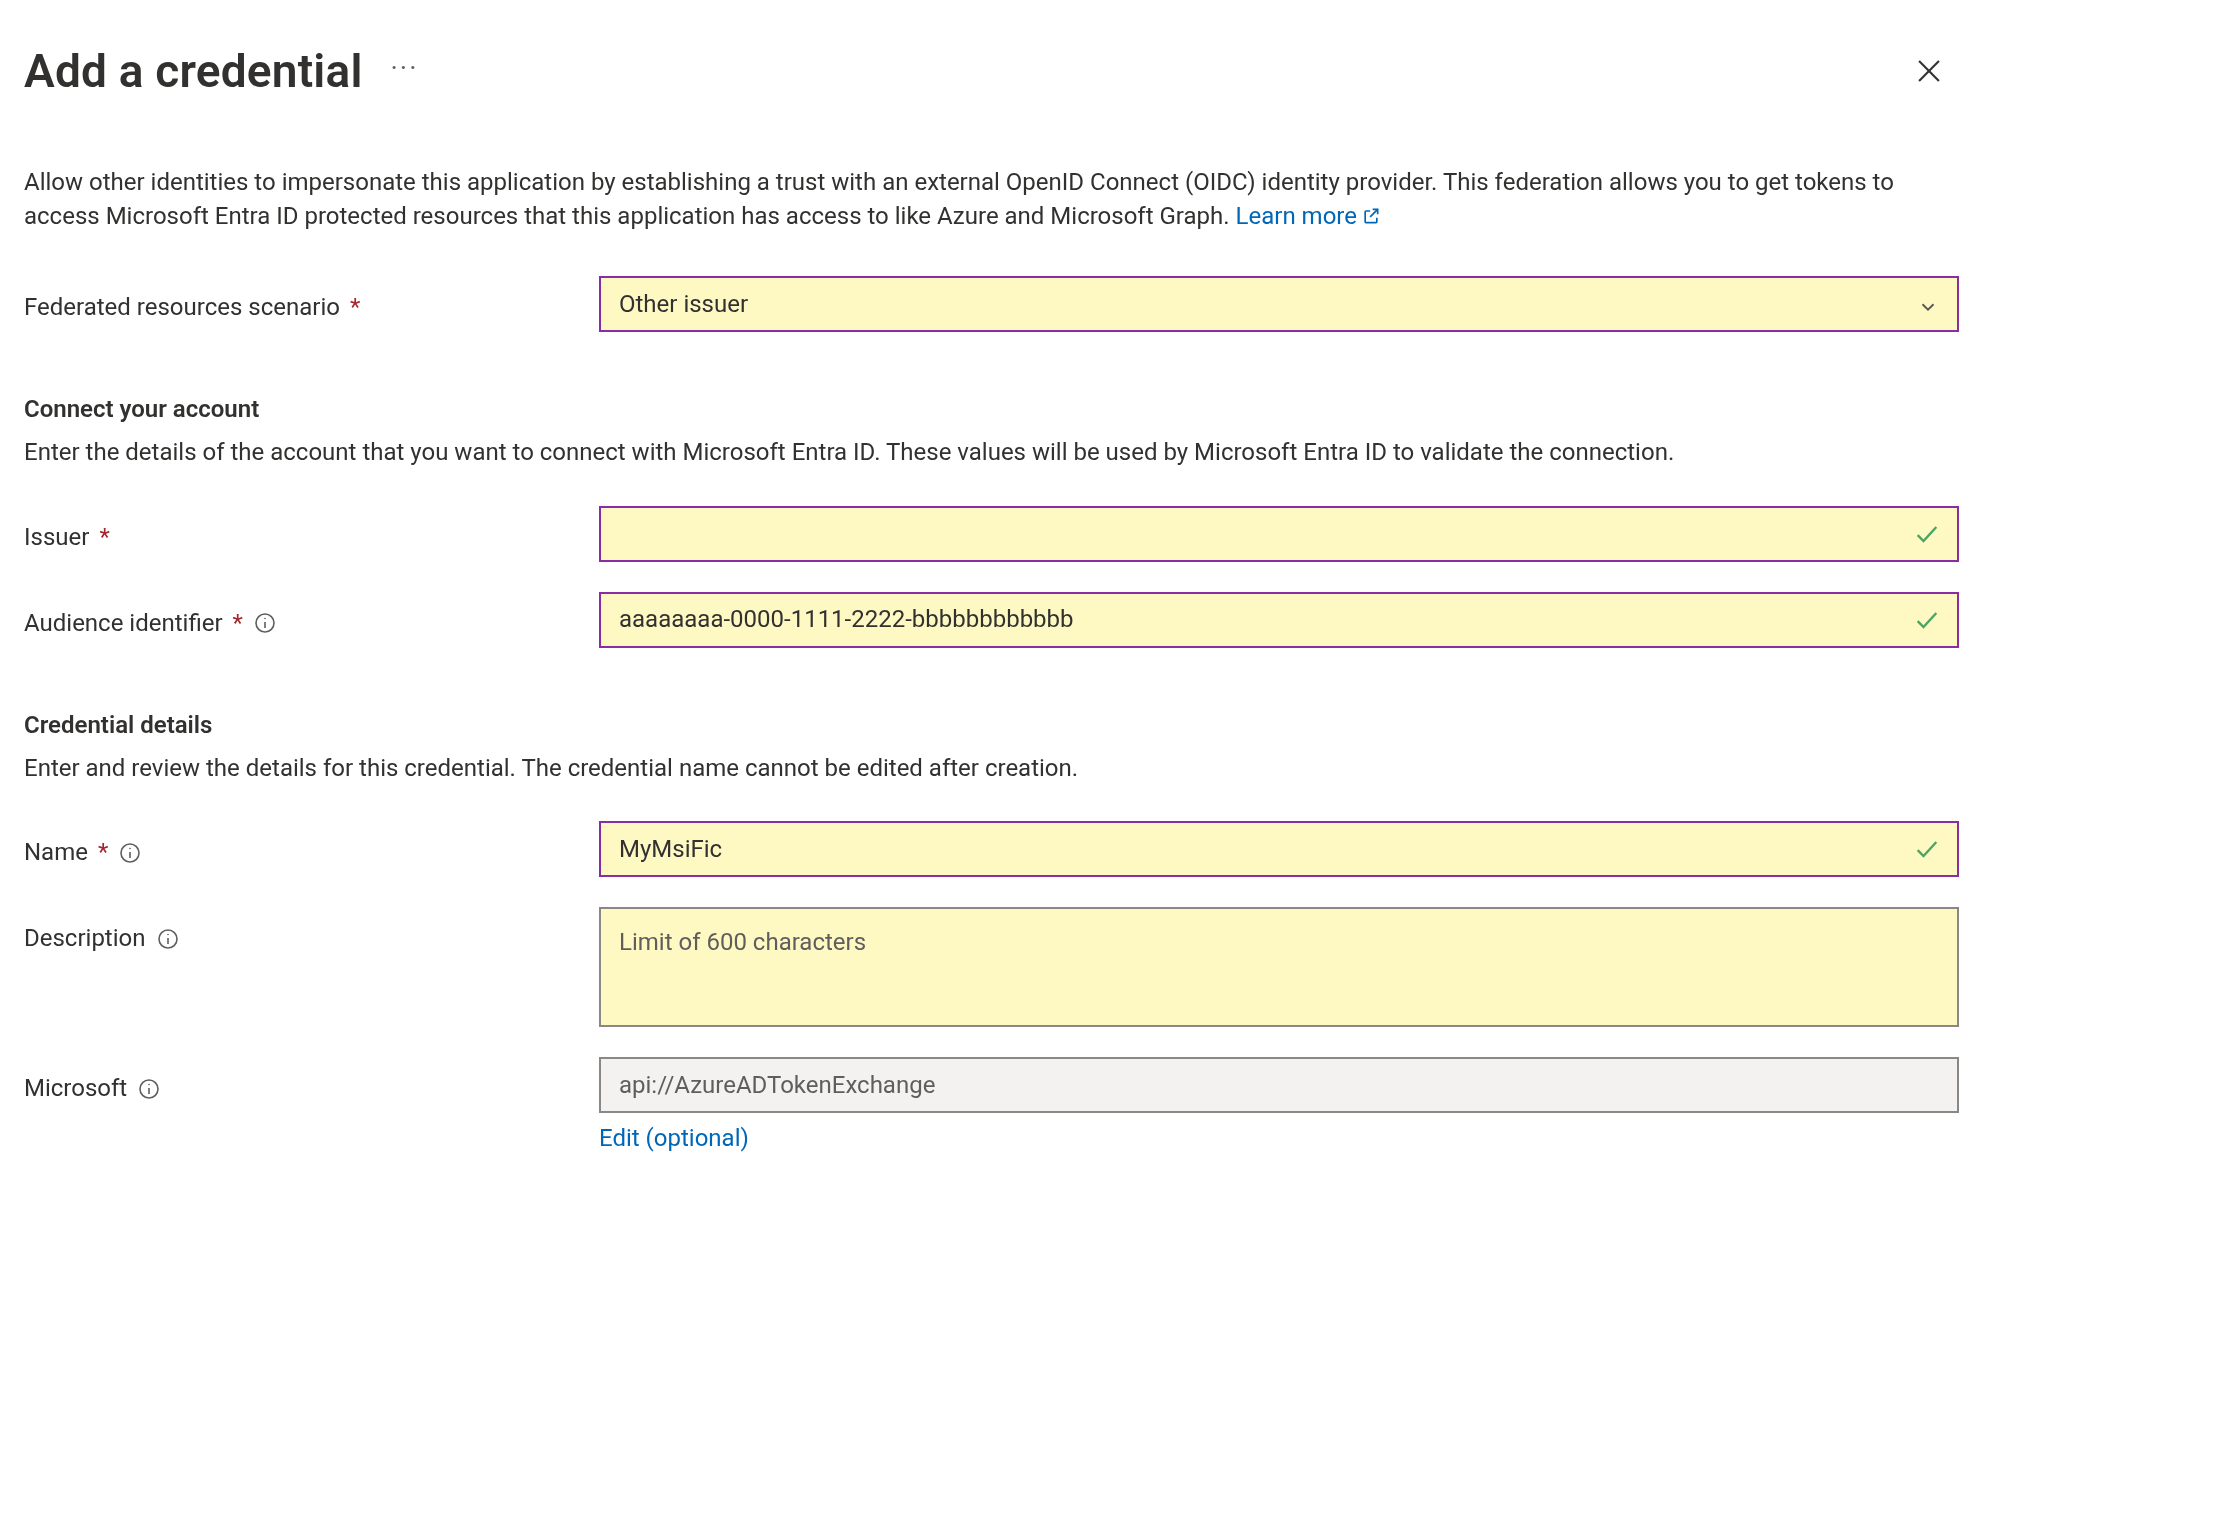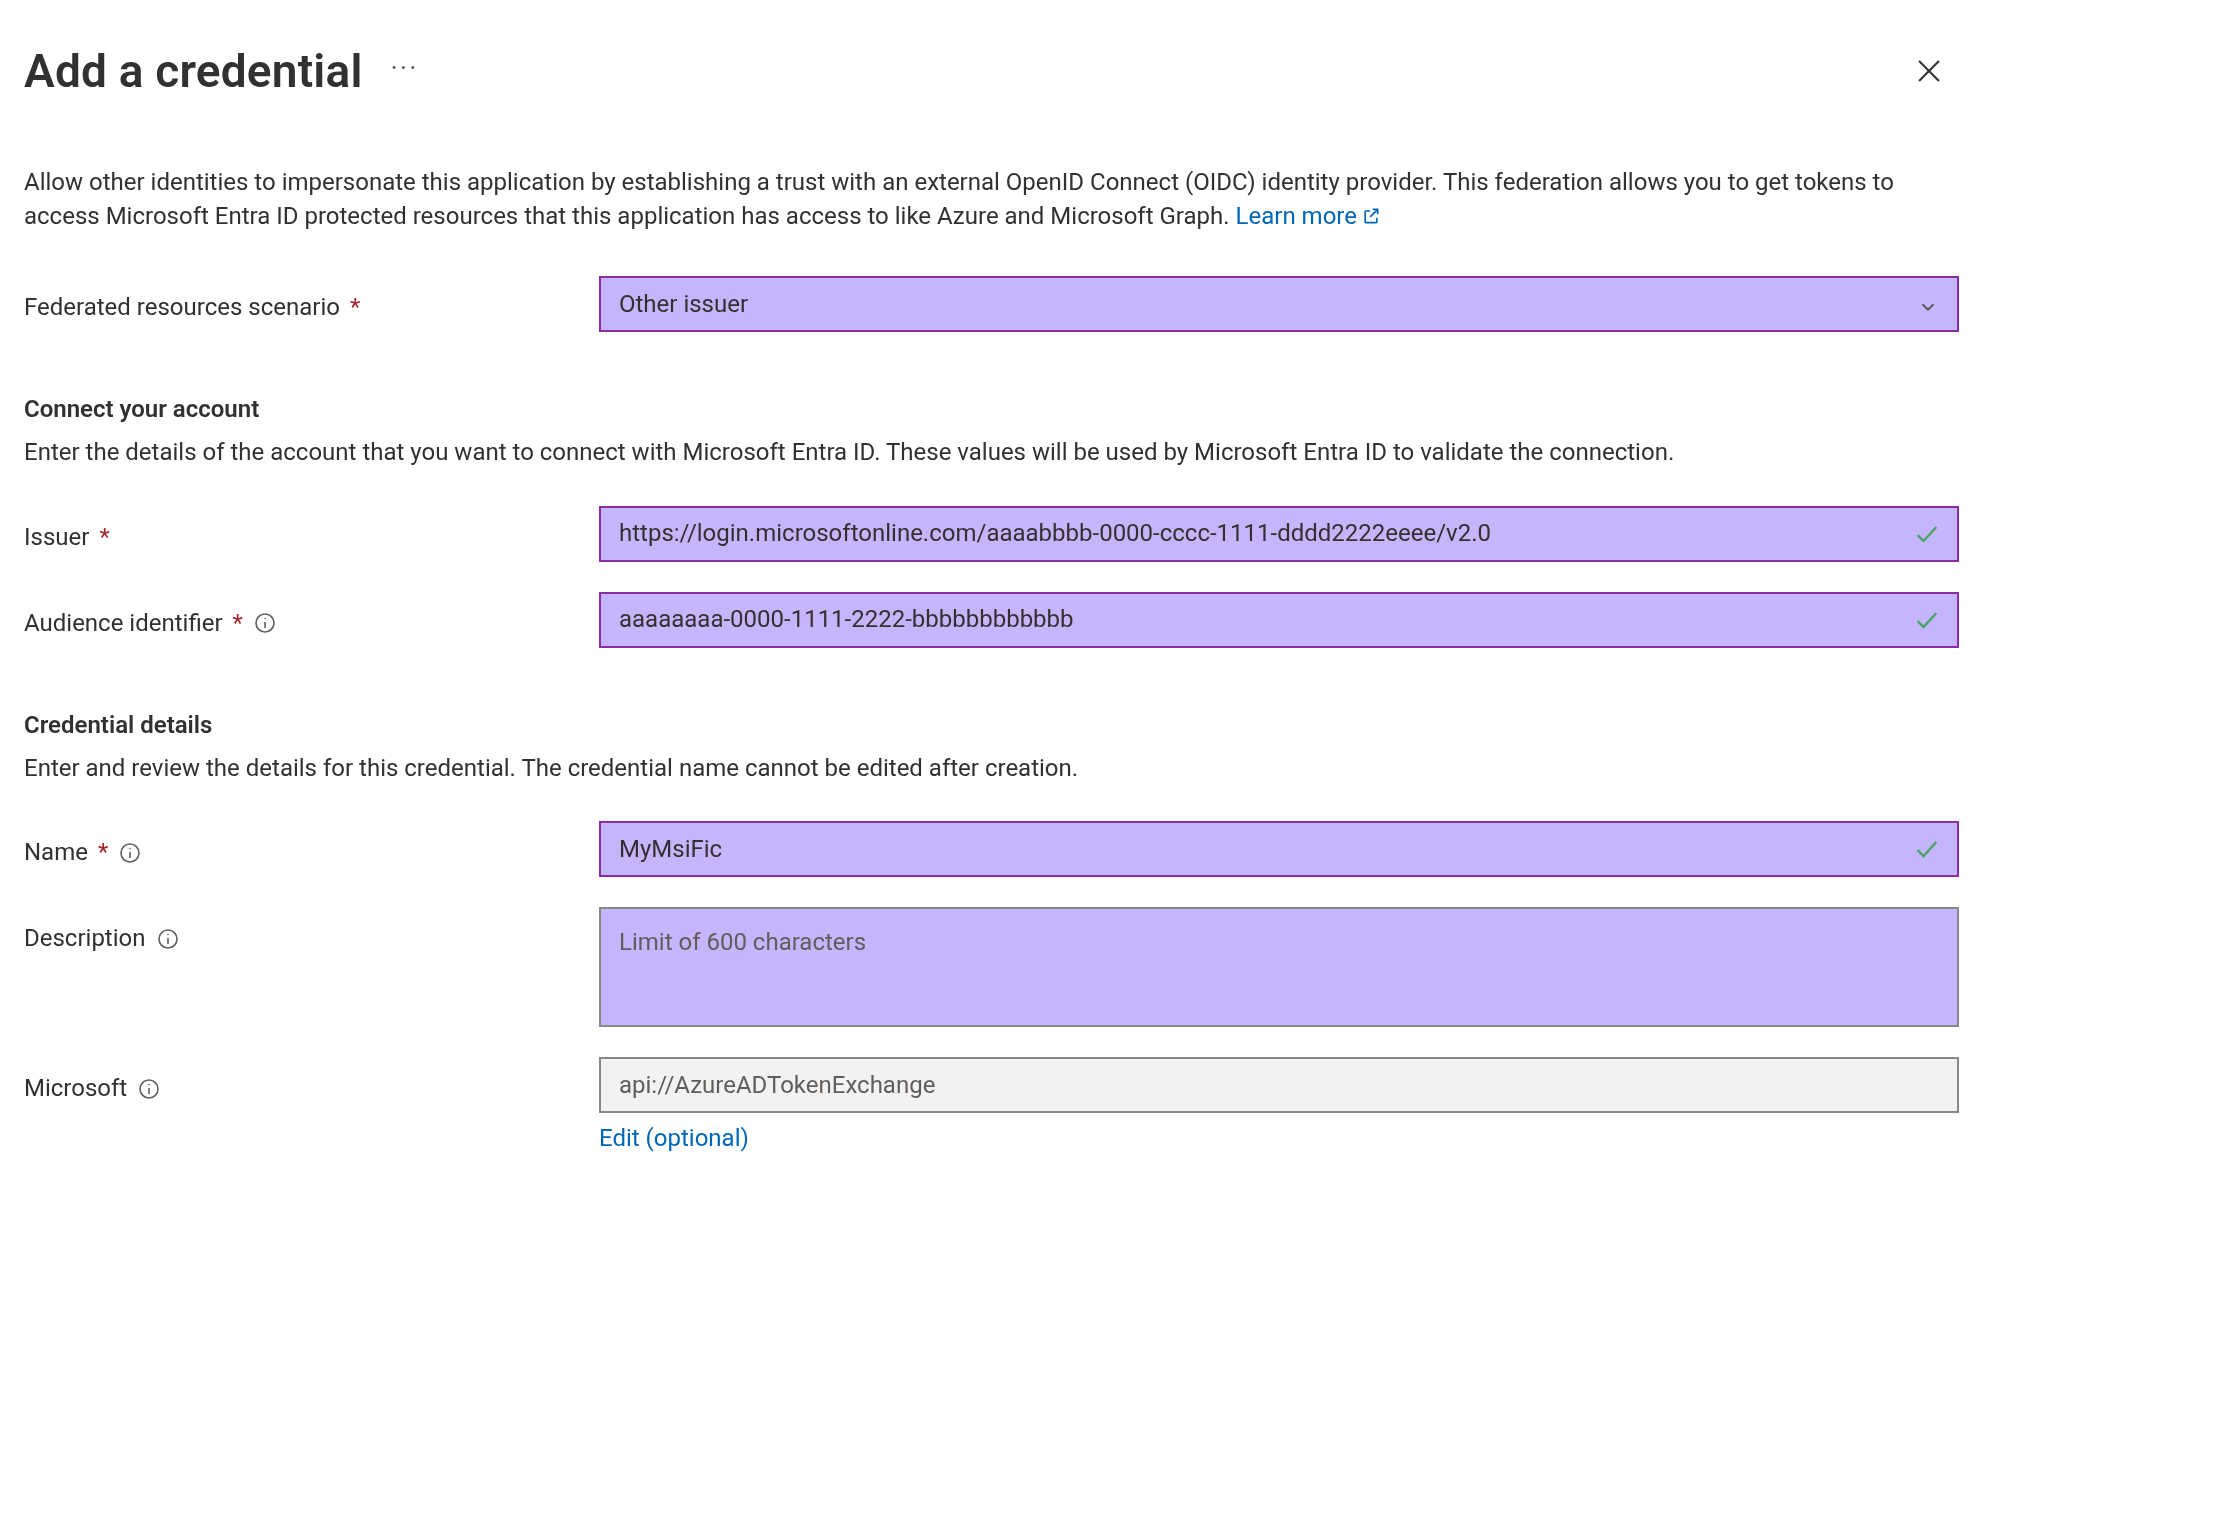--- a/index.html
+++ b/index.html
@@ -48,21 +48,21 @@
   .row + .row { margin-top:30px; }
   .lbl { width:575px; flex:0 0 575px; padding-top:14px; color:var(--text); display:flex; align-items:center; gap:10px; }
   .req { color:var(--req); }
   .info { width:24px; height:24px; color:#605e5c; cursor:pointer; }
   .info svg { width:100%; height:100%; display:block; }
   .ctrl { flex:1 1 auto; max-width:1360px; }
 
   .select, .input, .textarea, .readonly {
     width:100%; display:flex; align-items:center;
     font-family:inherit; font-size:inherit; color:var(--text);
-    background:#c4b5fd; border:2px solid var(--purple);
+    background:#fef9c3; border:2px solid var(--purple);
     padding:12px 18px; height:56px; border-radius:0;
   }
   .select { justify-content:space-between; cursor:pointer; }
   .chev-down { width:22px; height:22px; color:#555; }
 
   .input { position:relative; padding-right:56px; }
   .input input { border:0; outline:0; width:100%; font:inherit; color:inherit; background:transparent; padding:0; }
   .check { color:var(--green); position:absolute; right:16px; top:50%; transform:translateY(-50%); width:28px; height:28px; }
   .check svg { width:100%; height:100%; display:block; }
 
@@ -128,21 +128,20 @@
   <h3>Connect your account</h3>
   <p class="sub">Enter the details of the account that you want to connect with Microsoft Entra ID. These values will be used by Microsoft Entra ID to validate the connection.</p>
 
   <div class="row">
     <div class="lbl">
       <span>Issuer</span>
       <span class="req">*</span>
     </div>
     <div class="ctrl">
       <div class="input">
-        <input type="text" value="https://login.microsoftonline.com/aaaabbbb-0000-cccc-1111-dddd2222eeee/v2.0" style="">
         <span class="check">
           <svg viewBox="0 0 24 24" fill="none" stroke="currentColor" stroke-width="2">
               <polyline points="4 13 9 18 20 6"></polyline>
             </svg>
         </span>
       </div>
     </div>
   </div>
 
   <div class="row">

